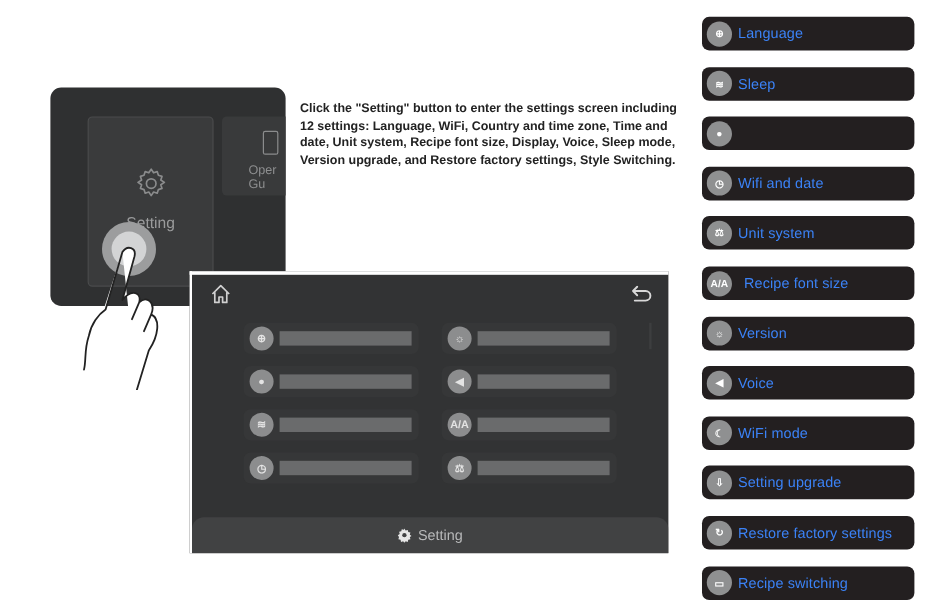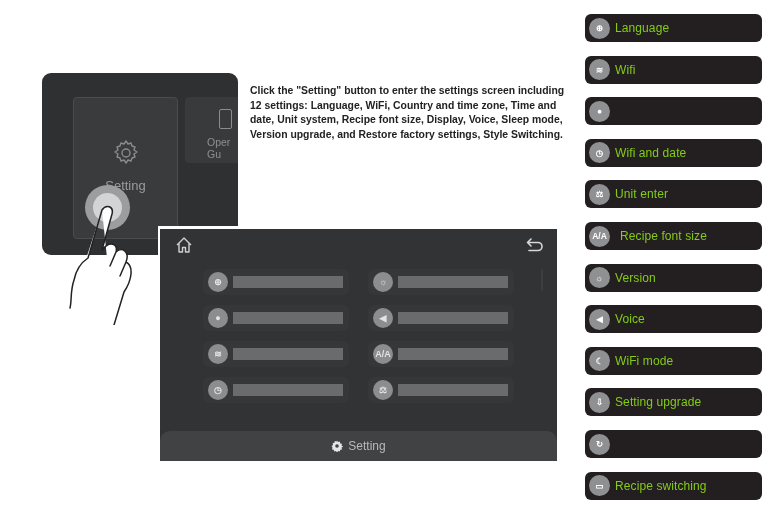--- a/index.html
+++ b/index.html
@@ -82,21 +82,21 @@
   .legend { position: absolute; left: 585px; top: 14px; width: 177px; }
   .pill {
     position: absolute; left: 0; width: 177px; height: 28px; background: #231f20;
     border-radius: 6px; display: flex; align-items: center; cursor: pointer;
   }
   .pill .ic {
     width: 21px; height: 21px; border-radius: 50%; background: #8f9091; margin-left: 4px;
     display: flex; align-items: center; justify-content: center; flex-shrink: 0;
     color: #fff; font-size: 8.5px; font-weight: bold;
   }
-  .pill .lbl { color: #84cc16; font-size: 12px; margin-left: 5px; white-space: nowrap; letter-spacing: 0.1px; }
+  .pill .lbl { color: #3b82f6; font-size: 12px; margin-left: 5px; white-space: nowrap; letter-spacing: 0.1px; }
   .pill .lbl.pad { margin-left: 10px; }
 </style>
 </head>
 <body>
 
 <div class="device">
   <div class="tile-setting">
     <svg class="gear" viewBox="0 0 30 30">
       <path d="M15 3 l2 3 3-1 1 3 3 1-1 3 3 2-3 2 1 3-3 1-1 3-3-1-2 3-2-3-3 1-1-3-3-1 1-3-3-2 3-2-1-3 3-1 1-3 3 1z" fill="none" stroke="#8a8b8c" stroke-width="1.4" stroke-linejoin="round"></path>
       <circle cx="15" cy="15" r="4" fill="none" stroke="#8a8b8c" stroke-width="1.4"></circle>
@@ -170,32 +170,32 @@
   </div>
 </div>
 
 <div class="legend">
   <div class="pill" style="top:0px;">
     <span class="ic">⊕</span>
     <span class="lbl">Language</span>
   </div>
   <div class="pill" style="top:41.6px;">
     <span class="ic">≋</span>
-    <span class="lbl">Wifi</span>
+    <span class="lbl">Sleep</span>
   </div>
   <div class="pill" style="top:83.2px;">
     <span class="ic">●</span>
   </div>
   <div class="pill" style="top:124.8px;">
     <span class="ic">◷</span>
     <span class="lbl">Wifi and date</span>
   </div>
   <div class="pill" style="top:166.4px;">
     <span class="ic">⚖</span>
-    <span class="lbl">Unit enter</span>
+    <span class="lbl">Unit system</span>
   </div>
   <div class="pill" style="top:208px;">
     <span class="ic">A/A</span>
     <span class="lbl pad">Recipe font size</span>
   </div>
   <div class="pill" style="top:249.6px;">
     <span class="ic">☼</span>
     <span class="lbl">Version</span>
   </div>
   <div class="pill" style="top:291.2px;">
@@ -205,18 +205,19 @@
   <div class="pill" style="top:332.8px;">
     <span class="ic">☾</span>
     <span class="lbl">WiFi mode</span>
   </div>
   <div class="pill" style="top:374.4px;">
     <span class="ic">⇩</span>
     <span class="lbl">Setting upgrade</span>
   </div>
   <div class="pill" style="top:416px;">
     <span class="ic">↻</span>
+    <span class="lbl">Restore factory settings</span>
   </div>
   <div class="pill" style="top:457.6px;">
     <span class="ic">▭</span>
     <span class="lbl">Recipe switching</span>
   </div>
 </div>
 
 </body></html>

